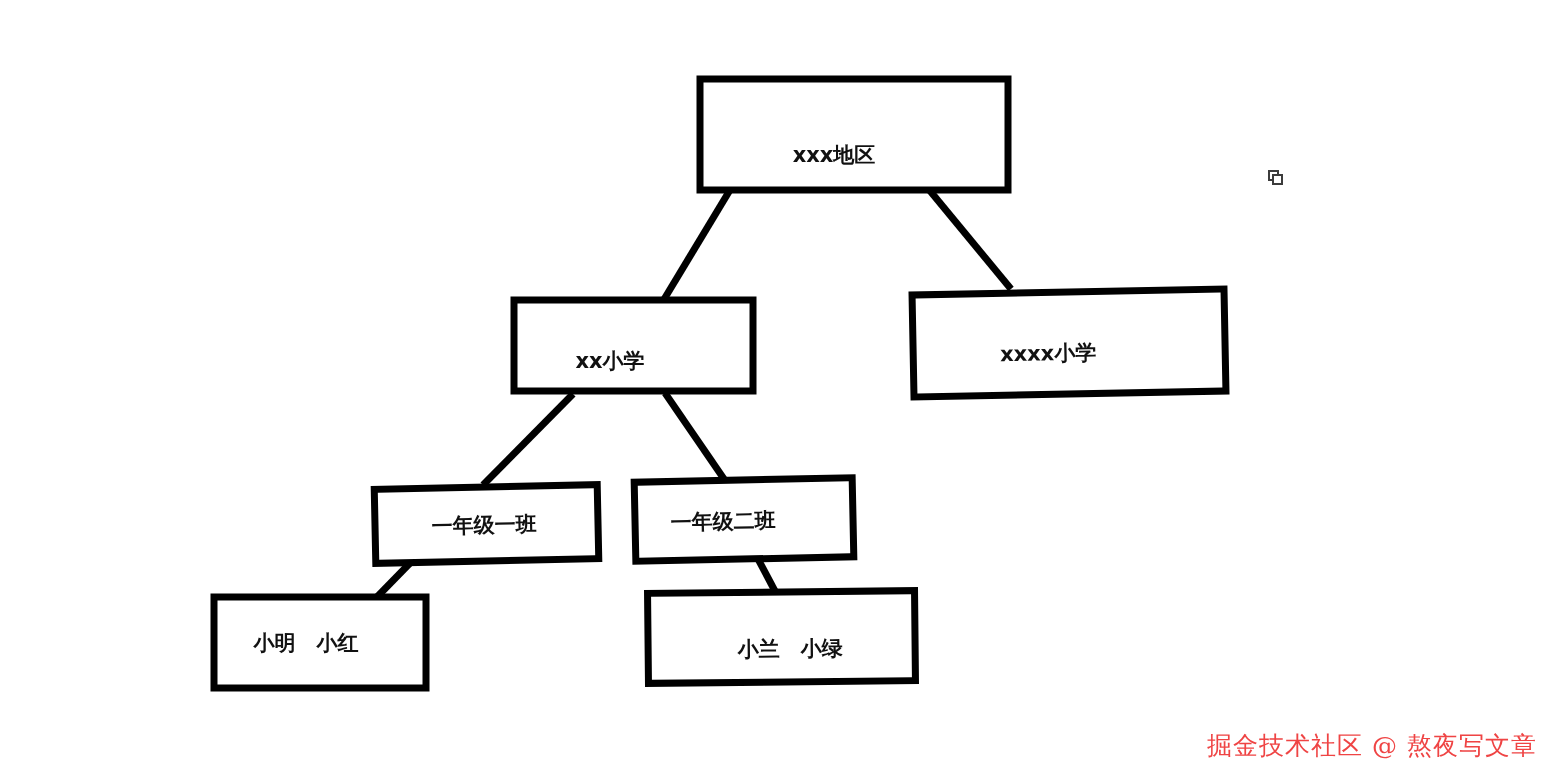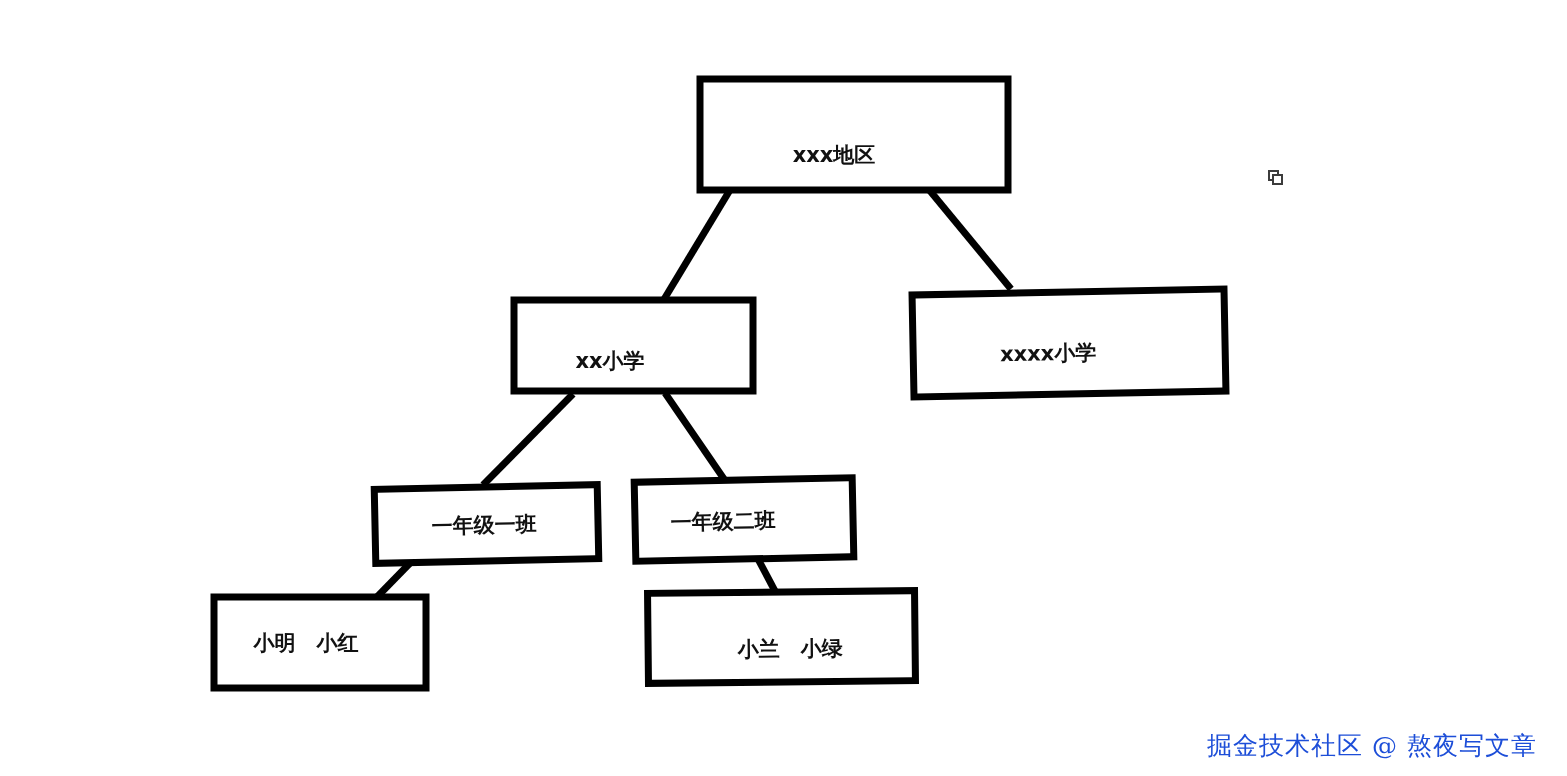--- a/index.html
+++ b/index.html
@@ -45,21 +45,21 @@
   .connector {
     stroke: #000000;
     stroke-width: 7;
     stroke-linecap: butt;
     fill: none;
   }
   .watermark {
     position: absolute;
     right: 18px;
     bottom: 14px;
-    color: #1d4ed8;
+    color: #ef4444;
     font-family: "DejaVu Serif", "Liberation Serif", serif;
     font-size: 25px;
     letter-spacing: 1px;
     white-space: pre;
     user-select: none;
   }
   .cursor-icon {
     position: absolute;
     left: 1268px;
     top: 170px;

